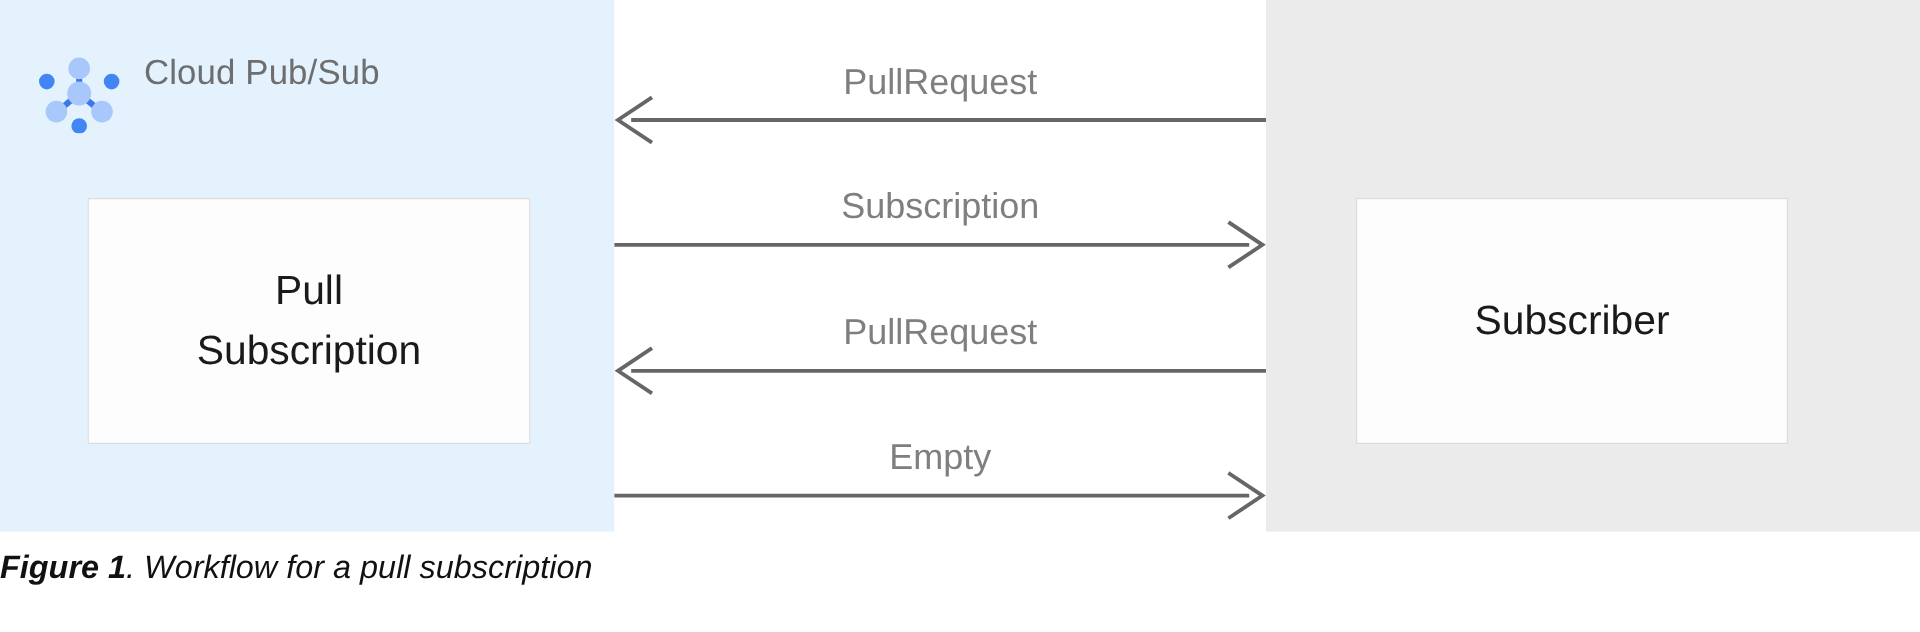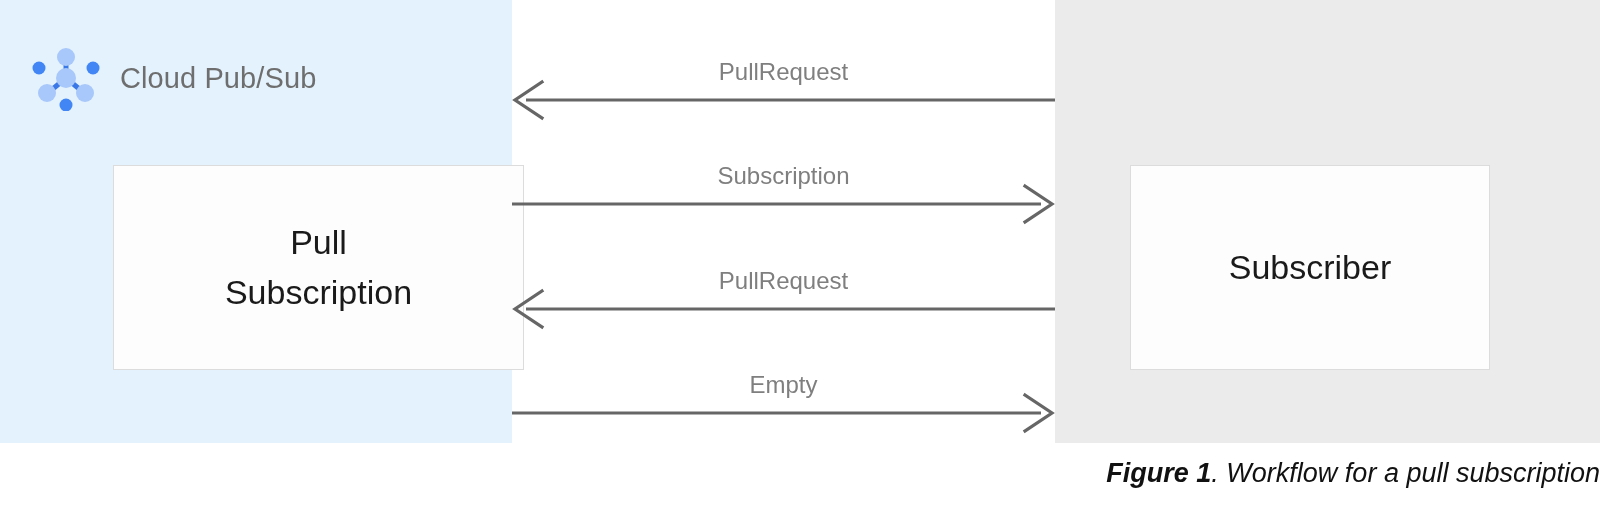--- a/index.html
+++ b/index.html
@@ -28,21 +28,21 @@
   .panel-left  { left: 0;      width: 512px; background: #e3f2fd; }
   .panel-mid   { left: 512px;  width: 543px; background: #ffffff; }
   .panel-right { left: 1055px; width: 545px; background: #ebebeb; }
 
   
   .brand-row {
     position: absolute;
     left: 32px;
     top: 45px;
     display: flex;
-    align-items: center;
+    align-items: flex-start;
     height: 66px;
   }
   .brand-icon {
     width: 68px;
     height: 66px;
     display: block;
     flex: 0 0 auto;
   }
   .brand-label {
     margin-left: 20px;
@@ -65,23 +65,22 @@
   }
   .node-box-label {
     font-size: 34px;
     line-height: 1.45;
     color: #1a1a1a;
     white-space: pre-line;
   }
   .node-pull-subscription {
     left: 73px;
     top: 165px;
-    width: 411px;
+    width: 369px;
     height: 205px;
-    margin-left: 40px;
   }
   .node-subscriber {
     left: 1130px;
     top: 165px;
     width: 360px;
     height: 205px;
   }
 
   
   .msg {
@@ -89,41 +88,41 @@
     left: 512px;
     width: 543px;
     height: 0;
   }
   .msg-label {
     position: absolute;
     left: 0;
     width: 543px;
     bottom: 14px;
     text-align: center;
-    font-size: 24px;
+    font-size: 30px;
     color: #7f7f7f;
     white-space: nowrap;
   }
   .msg-arrow {
     position: absolute;
     left: 0;
     top: -10px;
     width: 543px;
     height: 20px;
     display: block;
     overflow: visible;
   }
 
   
   .caption {
     position: absolute;
     left: 0;
     top: 458px;
     width: 1600px;
-    text-align: right;
+    text-align: left;
     font-size: 27px;
     color: #111111;
     font-style: italic;
   }
   .caption-prefix {
     font-weight: bold;
     font-style: italic;
   }
 </style>
 </head>

